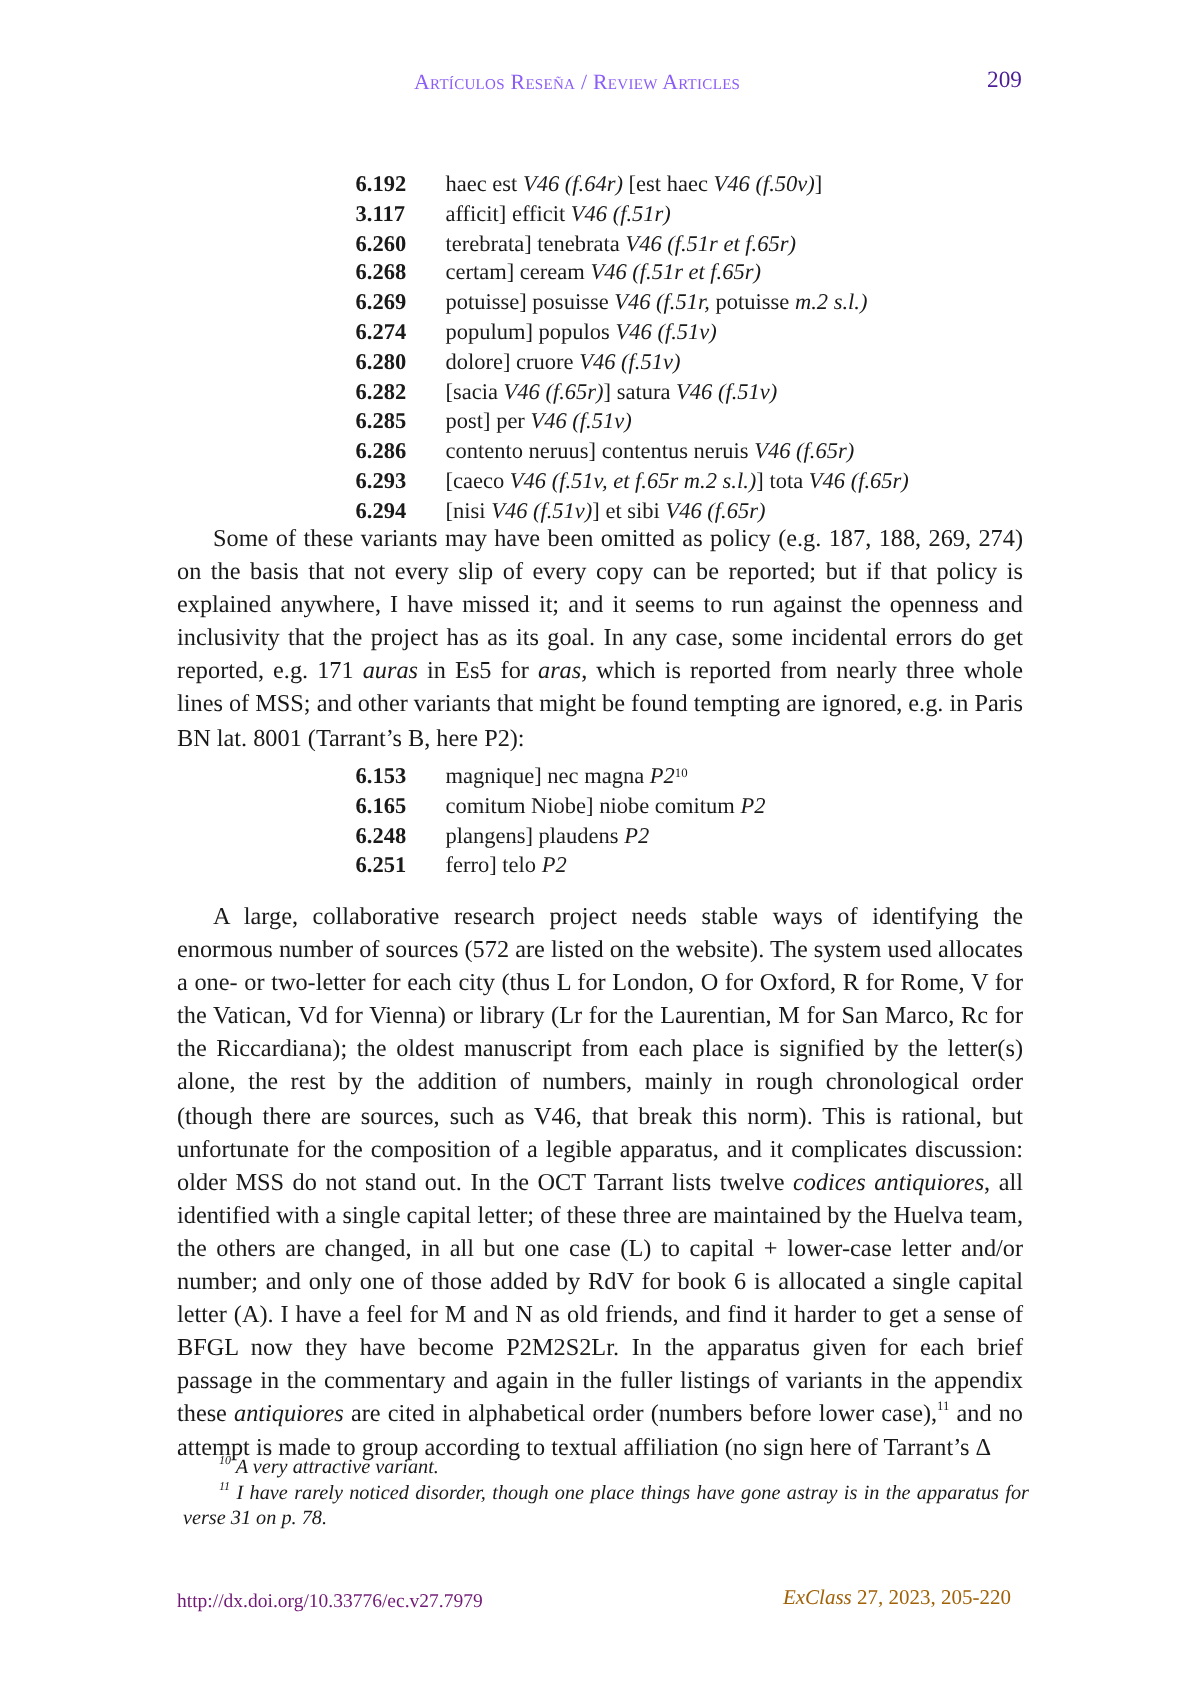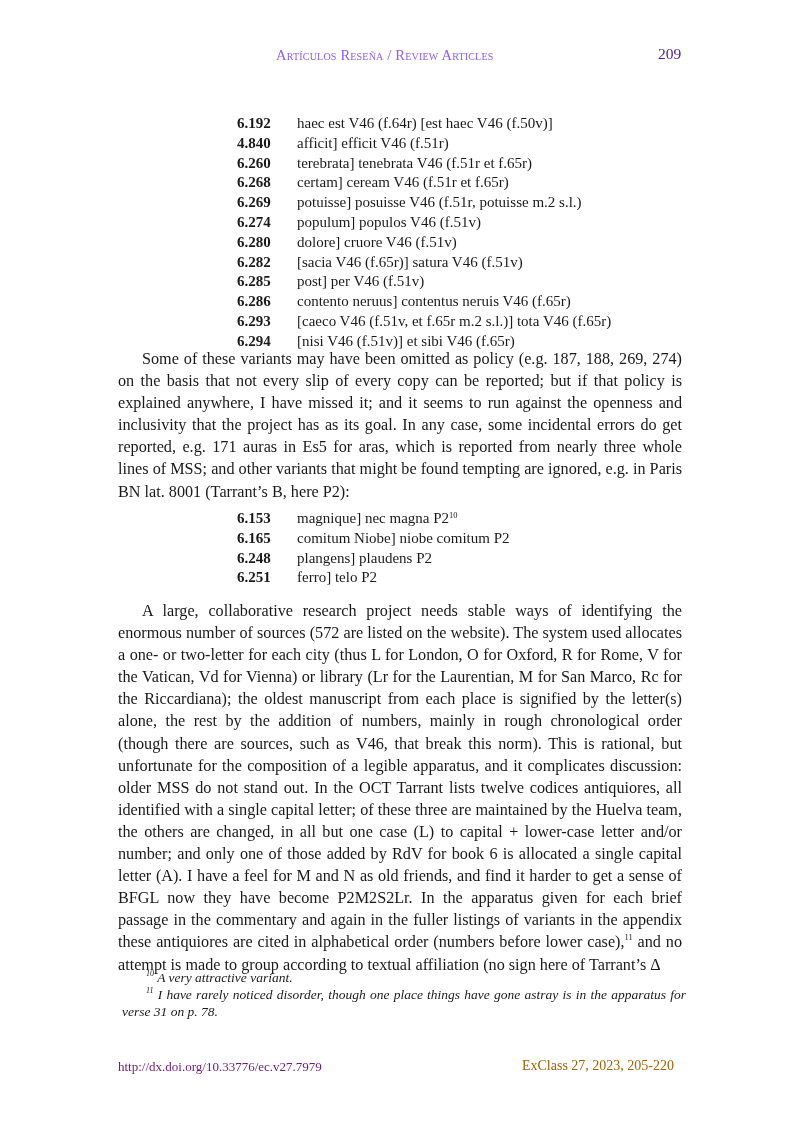--- a/index.html
+++ b/index.html
@@ -6,21 +6,21 @@
   body { width: 800px; height: 1129px; position: relative; overflow: hidden;
          font-family: "Liberation Serif", "DejaVu Serif", serif; color: #1a1a1a; }
   .header-title { position: absolute; left: 276px; top: 47px; font-size: 14.5px;
                   font-variant: small-caps; letter-spacing: 0.2px; color: #8b5cf6; }
   .page-number { position: absolute; left: 658px; top: 45px; font-size: 15.5px; color: #4c1d95; }
 
   .apparatus { position: absolute; left: 237px; }
   .app-row { display: flex; height: 19.8px; line-height: 19.8px; font-size: 15px; }
   .app-num { width: 60px; flex: none; font-weight: bold; }
   .app-text { white-space: nowrap; }
-  .it { }
+  .it { font-style: italic; }
   sup { font-size: 8.5px; vertical-align: top; line-height: 1; position: relative; top: 2px; }
 
   .para { position: absolute; left: 118px; width: 564px; font-size: 16.2px; line-height: 22.1px;
           text-align: justify; margin: 0; text-indent: 24px; }
 
   .fn { position: absolute; left: 118px; width: 564px; font-size: 13.5px; line-height: 17px;
         margin: 4px; text-align: justify; text-indent: 24px; font-style: italic; }
   .fn sup { font-size: 8px; top: 1px; }
 
   .footer-doi { position: absolute; left: 118px; top: 1059px; font-size: 13px; color: #701a75; }
@@ -33,21 +33,21 @@
   <div class="header-title">Artículos Reseña / Review Articles</div>
   <div class="page-number">209</div>
 </div>
 
 <div class="apparatus" id="app1" style="top:114px;">
     <div class="app-row">
       <span class="app-num">6.192</span>
       <span class="app-text"><span>haec est </span><span class="it">V46 (f.64r)</span><span> [est haec </span><span class="it">V46 (f.50v)</span><span>]</span></span>
     </div>
     <div class="app-row">
-      <span class="app-num">4.840</span>
+      <span class="app-num">3.117</span>
       <span class="app-text"><span>afficit] efficit </span><span class="it">V46 (f.51r)</span></span>
     </div>
     <div class="app-row">
       <span class="app-num">6.260</span>
       <span class="app-text"><span>terebrata] tenebrata </span><span class="it">V46 (f.51r et f.65r)</span></span>
     </div>
     <div class="app-row">
       <span class="app-num">6.268</span>
       <span class="app-text"><span>certam] ceream </span><span class="it">V46 (f.51r et f.65r)</span></span>
     </div>

